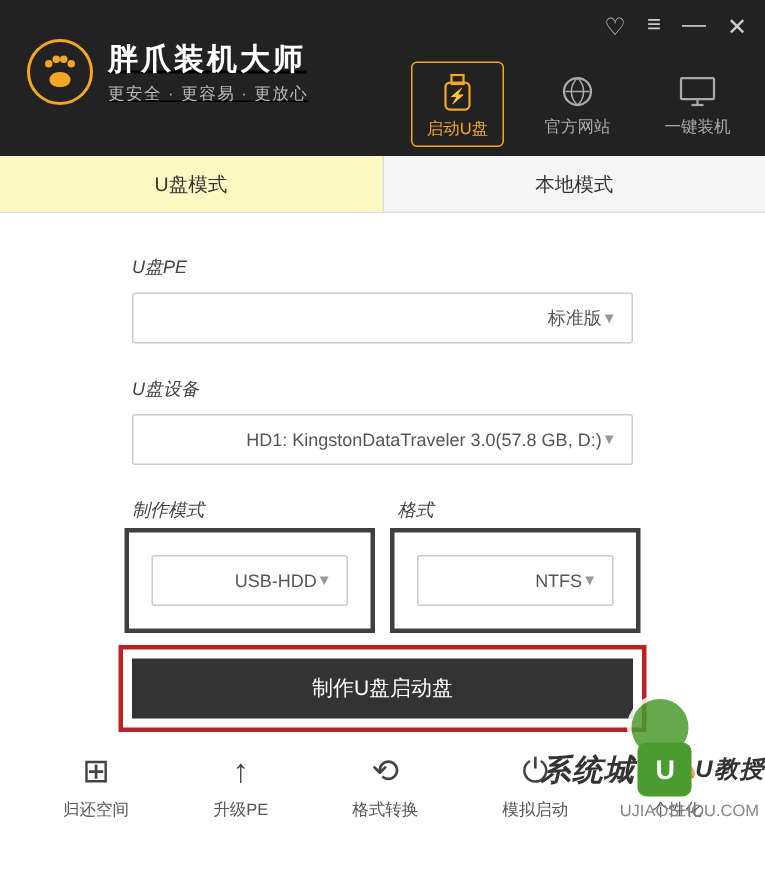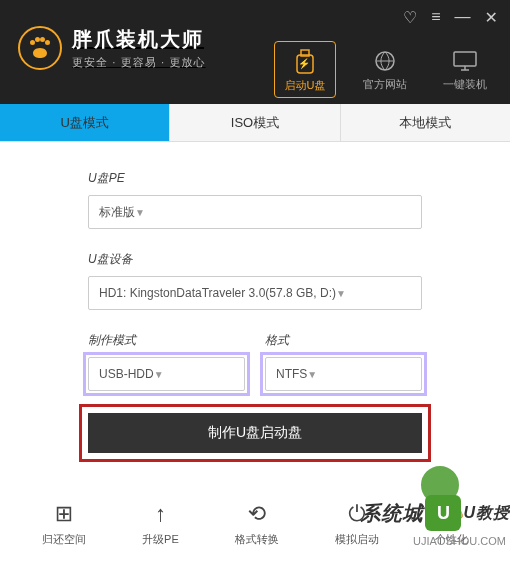--- a/index.html
+++ b/index.html
@@ -18,31 +18,31 @@
 
 .top-nav { position: absolute; right: 14px; bottom: 6px; display: flex; gap: 18px; }
 .top-nav-item { width: 62px; text-align: center; color: #aaa; cursor: pointer; padding: 6px 2px 4px; }
 .top-nav-item.active { border: 1px solid #f5a623; color: #f5a623; border-radius: 4px; }
 .top-nav-item .icon { height: 28px; display: flex; align-items: center; justify-content: center; margin-bottom: 2px; }
 .top-nav-item .label { font-size: 11px; }
 
 .tabs { display: flex; height: 38px; background: #f5f5f5; border-bottom: 1px solid #ddd; }
 .tab { flex: 1; text-align: center; line-height: 38px; font-size: 13px; color: #333; cursor: pointer; border-right: 1px solid #ddd; }
 .tab:last-child { border-right: none; }
-.tab.active { background: #0ea5e9; }
+.tab.active { background: #fef9c3; }
 
 .content { padding: 28px 88px 0 88px; }
 .field-label { font-size: 12px; color: #444; margin-bottom: 8px; font-style: italic; }
-.select { width: 100%; height: 34px; border: 1px solid #ccc; border-radius: 2px; display: flex; align-items: center; justify-content: flex-start; padding: 0 10px; font-size: 12px; color: #555; background: #fff; cursor: pointer; margin-bottom: 22px; }
+.select { width: 100%; height: 34px; border: 1px solid #ccc; border-radius: 2px; display: flex; align-items: center; justify-content: flex-end; padding: 0 10px; font-size: 12px; color: #555; background: #fff; cursor: pointer; margin-bottom: 22px; }
 .select .arrow { color: #999; font-size: 10px; }
 
 .row { display: flex; gap: 20px; margin-bottom: 22px; }
 .col { flex: 1; }
 .col .select { margin-bottom: 0; }
-.highlight { border: 3px solid #c4b5fd; padding: 2px; margin: -5px; }
+.highlight { border: 3px solid #404040; padding: 15px; margin: -5px; }
 
 .make-btn-wrap { border: 3px solid #b22; padding: 6px; margin: -9px -9px 0; text-decoration: underline; }
 .make-btn { width: 100%; height: 40px; background: #333; color: #fff; border: none; font-size: 14px; cursor: pointer; }
 
 .bottom-nav { position: absolute; bottom: 32px; left: 0; right: 0; display: flex; justify-content: space-around; padding: 0 14px; }
 .bottom-item { text-align: center; color: #555; cursor: pointer; }
 .bottom-item .icon { height: 28px; display: flex; align-items: center; justify-content: center; margin-bottom: 4px; font-size: 22px; color: #444; }
 .bottom-item .label { font-size: 11px; }
 
 .watermark { position: absolute; right: 0; bottom: 48px; display: flex; align-items: center; gap: 2px; }
@@ -100,21 +100,20 @@
             <line x1="13" y1="16" x2="13" y2="20" stroke="#aaa" stroke-width="1.5"></line>
           </svg>
         </div>
       <div class="label">一键装机</div>
     </div>
   </div>
 </div>
 
 <div class="tabs">
   <div class="tab active">U盘模式</div>
-  <div class="tab">ISO模式</div>
   <div class="tab">本地模式</div>
 </div>
 
 <div class="content">
   <div class="field-label">U盘PE</div>
   <div class="select">
     <span>标准版</span>
     <span class="arrow">▼</span>
   </div>
 

